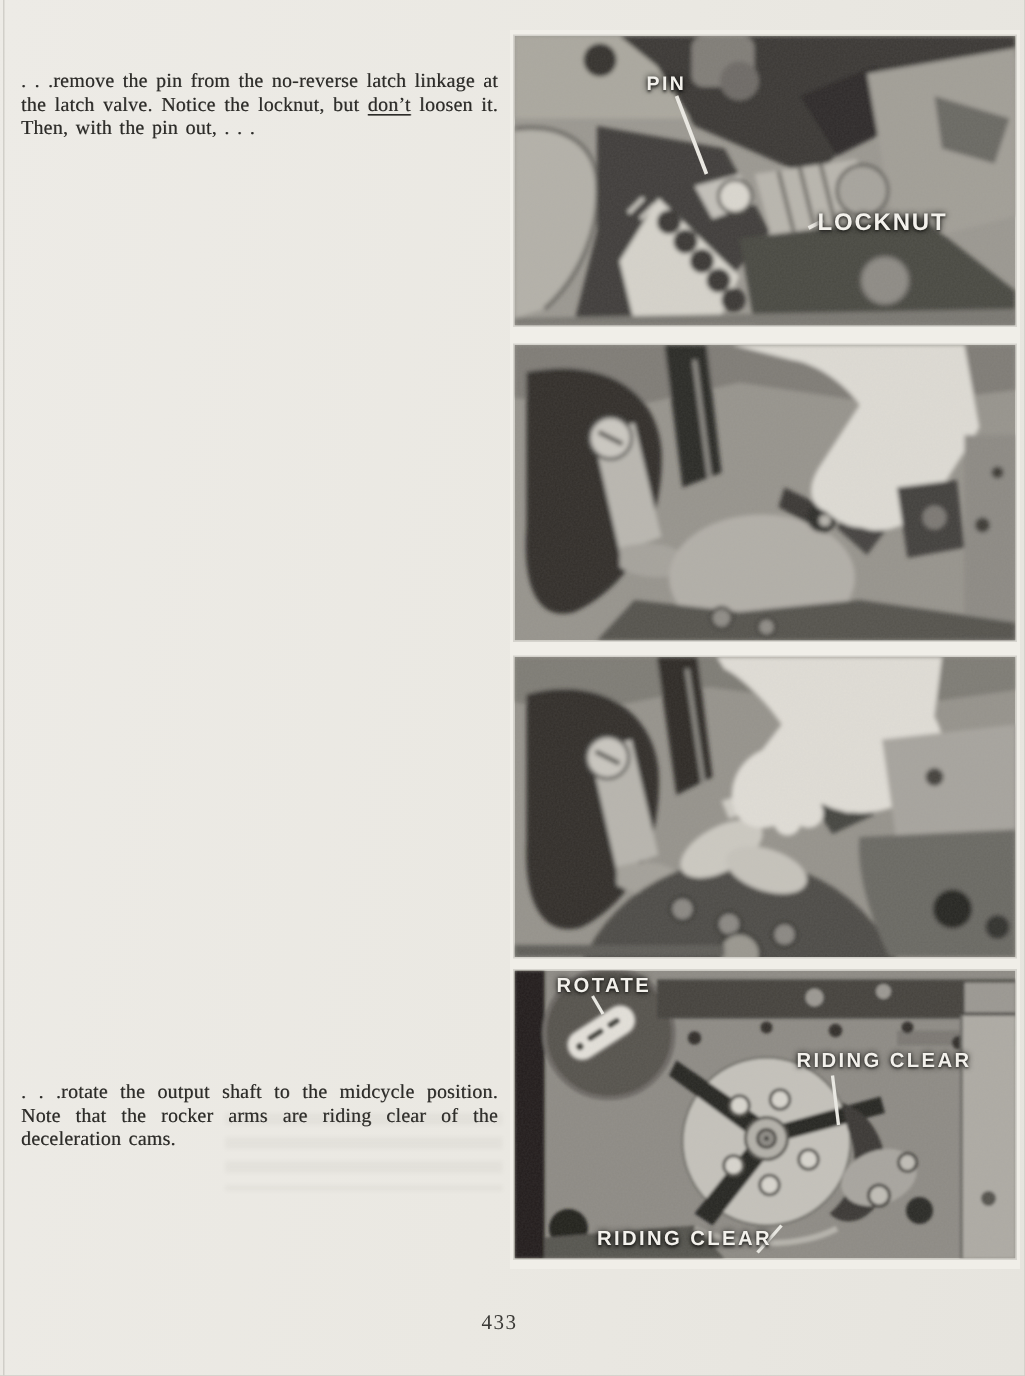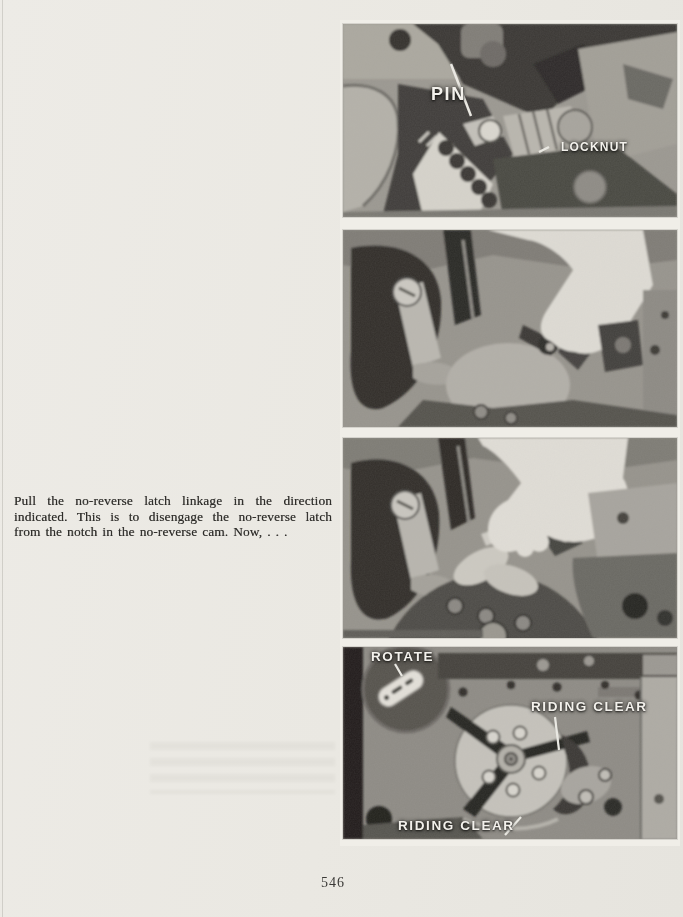--- a/index.html
+++ b/index.html
@@ -27,36 +27,37 @@
   #fig1{top:24px;width:334px;height:193px}
   #fig2{top:230px;width:334px;height:197px}
   #fig3{top:438px;width:334px;height:200px}
   #fig4{top:647px;width:334px;height:192px}
   .fig svg{position:absolute;left:0;top:0;}
   .phlabel{
     position:absolute;font-family:"Liberation Sans",sans-serif;font-weight:bold;
     color:#f3f1ec;letter-spacing:1.6px;white-space:nowrap;
     text-shadow:0 0 4px rgba(18,17,15,0.95),0 1px 2px rgba(18,17,15,0.8);
   }
-  #label-pin{left:88px;top:24px;font-size:18px;margin-top:36px;}
-  #label-locknut{left:218px;top:116px;font-size:12px;letter-spacing:1.2px;}
+  #label-pin{left:88px;top:24px;font-size:13px;}
+  #label-locknut{left:202px;top:116px;font-size:16px;letter-spacing:1.2px;}
   #label-rotate{left:28px;top:2px;font-size:13.5px;}
   #label-rc-right{left:188px;top:52px;font-size:13.5px;}
   #label-rc-bottom{left:55px;top:171px;font-size:13.5px;}
   .pageno{position:absolute;left:298px;top:875px;width:70px;text-align:center;
     font-size:14px;color:#3a3936;letter-spacing:1px;}
 </style>
 </head>
 <body>
 
 <div class="sheet">
   <div class="page-edge"></div>
 
-
-  <div class="para" id="p3">Pull the no-reverse latch linkage in the direction indicated. This is to disengage the no-reverse latch from the notch in the no-reverse cam. Now, . . .</div>
+  <div class="para" id="p1"><span>. . .remove the pin from the no-reverse latch linkage at the latch valve. Notice the locknut, but </span><span class="u">don’t</span><span> loosen it. Then, with the pin out, . . .</span></div>
+
+  <div class="para" id="p4">. . .rotate the output shaft to the midcycle position. Note that the rocker arms are riding clear of the deceleration cams.</div>
   <div class="ghost"></div>
 
   <div class="figcol"></div>
 
   <div class="fig" id="fig1">
     <svg width="334" height="193" viewBox="0 0 334 193">
       <defs>
         <filter id="b1">
             <feGaussianBlur stdDeviation="1.3"></feGaussianBlur>
           </filter>
@@ -263,14 +264,14 @@
       <line x1="52" y1="17" x2="59" y2="29" stroke="#ecebe5" stroke-width="2.2"></line>
       <line x1="212" y1="70" x2="216" y2="103" stroke="#ecebe5" stroke-width="2.2"></line>
       <line x1="162" y1="188" x2="178" y2="170" stroke="#ecebe5" stroke-width="2.2"></line>
       <rect width="334" height="192" filter="url(#g4)" opacity="0.5"></rect>
     </svg>
     <div class="phlabel" id="label-rotate">ROTATE</div>
     <div class="phlabel" id="label-rc-right">RIDING CLEAR</div>
     <div class="phlabel" id="label-rc-bottom">RIDING CLEAR</div>
   </div>
 
-  <div class="pageno">546</div>
+  <div class="pageno">433</div>
 </div>
 
 </body></html>

